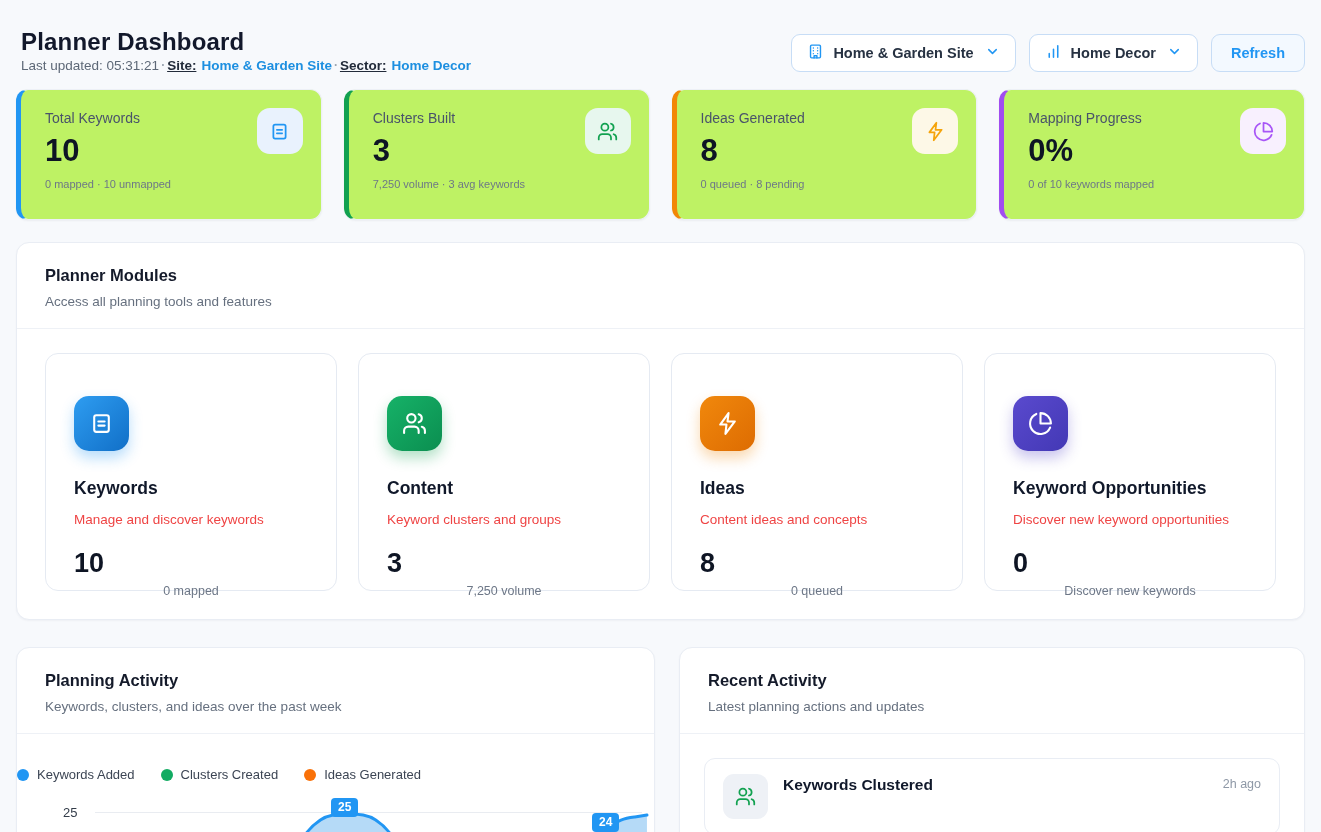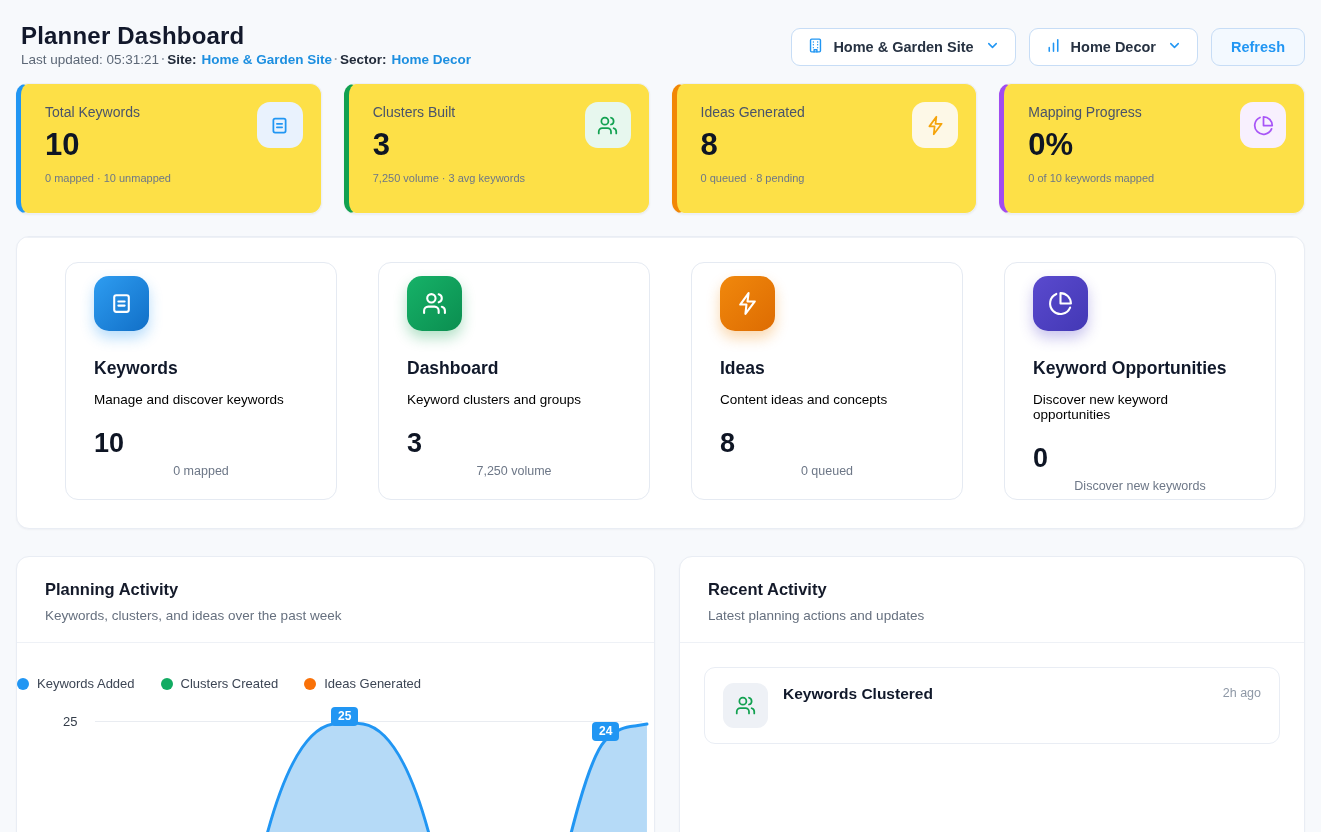--- a/index.html
+++ b/index.html
@@ -8,43 +8,43 @@
     background: #f7f9fc;
     color: #151b28;
   }
   .page {
     width: 1321px; height: 832px;
     overflow: hidden; position: relative;
     background: #f7f9fc;
   }
 
   
-  .header { padding: 22px 16px 0 21px; display: flex; justify-content: space-between; align-items: flex-start; }
+  .header { padding: 28px 16px 0 21px; display: flex; justify-content: space-between; align-items: flex-start; }
   .page-title { font-size: 24px; font-weight: 800; color: #12182b; letter-spacing: .2px; }
   .meta-line { margin-top: 2px; font-size: 13.5px; color: #5d6877; display: flex; align-items: flex-start; gap: 2px; }
   .meta-line .sep { color: #9aa4b0; font-weight: 700; font-size: 12px; }
-  .meta-label { color: #222b3a; font-weight: 700; }
+  .meta-label { color: #222b3a; font-weight: 700; text-decoration: underline; }
   .meta-link { color: #1d8fe0; font-weight: 700; text-decoration: none; cursor: pointer; }
   .meta-pair { display: flex; gap: 5px; }
 
   .header-actions { display: flex; gap: 13px; margin-top: 6px; }
   .btn {
     height: 38px; border-radius: 9px; border: 1.5px solid #c7ddf6;
     background: #ffffff; display: flex; align-items: center; gap: 9px;
     padding: 0 15px; font-size: 14.5px; font-weight: 700; color: #273242;
     cursor: pointer; font-family: inherit;
   }
   .btn svg { flex: 0 0 auto; }
   .btn .chev { margin-left: 2px; }
   .btn-refresh { color: #2196f3; background: #f3f9ff; padding: 0 19px; }
 
   
   .stats-row { display: grid; grid-template-columns: repeat(4, 1fr); gap: 22px; margin: 16px 16px 0; }
   .stat-card {
-    position: relative; background: #fde047; border: 1px solid #edf0f6;
+    position: relative; background: #bef264; border: 1px solid #edf0f6;
     border-left-width: 5px; border-left-style: solid; border-radius: 12px;
     padding: 20px 20px 18px 24px; height: 131px;
     box-shadow: 0 1px 2px rgba(16,24,40,.05);
   }
   .stat-card.acc-blue   { border-left-color: #2196f3; }
   .stat-card.acc-green  { border-left-color: #12a150; }
   .stat-card.acc-orange { border-left-color: #f28705; }
   .stat-card.acc-purple { border-left-color: #a14df0; }
   .stat-label { font-size: 14px; color: #49536a; }
   .stat-value { font-size: 31px; font-weight: 800; color: #0e1524; margin-top: 7px; }
@@ -65,32 +65,32 @@
   }
   .panel-head { padding: 23px 28px 19px; }
   .panel-title { font-size: 16.5px; font-weight: 800; color: #141a2a; }
   .panel-sub { font-size: 13.5px; color: #66707f; margin-top: 9px; }
   .panel-divider { height: 1px; background: #eef1f6; }
 
   .modules-panel { margin: 22px 16px 0; }
   .modules-grid { display: grid; grid-template-columns: repeat(4, 1fr); gap: 21px; padding: 24px 28px 28px; }
   .module-card {
     border: 1px solid #e5eaf2; border-radius: 13px; background: #fff;
-    padding: 13px 28px 24px; cursor: pointer; height: 238px; margin-left: 20px;
+    padding: 42px 28px 24px; cursor: pointer; height: 238px;
   }
   .module-icon {
     width: 55px; height: 55px; border-radius: 15px; color: #fff;
     display: flex; align-items: center; justify-content: center;
   }
   .module-icon.blue   { background: linear-gradient(135deg,#2e9df1,#116fc7); box-shadow: 0 7px 14px rgba(33,150,243,.32); }
   .module-icon.green  { background: linear-gradient(135deg,#16b268,#0b8e50); box-shadow: 0 7px 14px rgba(18,161,80,.32); }
   .module-icon.orange { background: linear-gradient(135deg,#f1880c,#dd6c02); box-shadow: 0 7px 14px rgba(240,135,5,.32); }
   .module-icon.indigo { background: linear-gradient(135deg,#5a4ace,#4338b5); box-shadow: 0 7px 14px rgba(87,72,201,.32); }
   .module-title { font-size: 17.5px; font-weight: 800; color: #10182a; margin-top: 27px; }
-  .module-desc  { font-size: 13.5px; color: #000000; margin-top: 13px; }
+  .module-desc  { font-size: 13.5px; color: #ef4444; margin-top: 13px; }
   .module-value { font-size: 27px; font-weight: 800; color: #0e1524; margin-top: 21px; }
   .module-sub   { font-size: 12.5px; color: #6d7787; margin-top: 5px; text-align: center; }
 
   
   .bottom-row { display: grid; grid-template-columns: 639fr 626fr; gap: 24px; margin: 27px 16px 0; }
   .bottom-row .panel { height: 420px; }
 
   
   .legend { display: flex; justify-content: flex-start; gap: 26px; margin-top: 33px; }
   .legend-item { display: flex; align-items: center; gap: 8px; font-size: 13px; color: #3c4554; }
@@ -230,20 +230,24 @@
       <div class="stat-icon purple">
         <svg width="21" height="21" viewBox="0 0 24 24" fill="none" stroke="currentColor" stroke-width="2" stroke-linecap="round" stroke-linejoin="round">
           <path d="M21.21 15.89A10 10 0 1 1 8 2.83"></path>
             <path d="M22 12A10 10 0 0 0 12 2v10z"></path>
         </svg>
       </div>
     </div>
   </div>
 
   <div class="panel modules-panel">
+    <div class="panel-head">
+      <div class="panel-title">Planner Modules</div>
+      <div class="panel-sub">Access all planning tools and features</div>
+    </div>
     <div class="panel-divider"></div>
 
     <div class="modules-grid">
 
       <div class="module-card">
         <div class="module-icon blue">
           <svg width="25" height="25" viewBox="0 0 24 24" fill="none" stroke="#fff" stroke-width="2" stroke-linecap="round" stroke-linejoin="round">
             <rect x="5" y="4" width="14" height="16" rx="2"></rect>
               <line x1="9" y1="10" x2="15" y2="10"></line>
               <line x1="9" y1="14" x2="15" y2="14"></line>
@@ -257,21 +261,21 @@
 
       <div class="module-card">
         <div class="module-icon green">
           <svg width="25" height="25" viewBox="0 0 24 24" fill="none" stroke="#fff" stroke-width="2" stroke-linecap="round" stroke-linejoin="round">
             <path d="M16 21v-2a4 4 0 0 0-4-4H6a4 4 0 0 0-4 4v2"></path>
               <circle cx="9" cy="7" r="4"></circle>
             <path d="M22 21v-2a4 4 0 0 0-3-3.87"></path>
               <path d="M16 3.13a4 4 0 0 1 0 7.75"></path>
           </svg>
         </div>
-        <div class="module-title">Dashboard</div>
+        <div class="module-title">Content</div>
         <div class="module-desc">Keyword clusters and groups</div>
         <div class="module-value">3</div>
         <div class="module-sub">7,250 volume</div>
       </div>
 
       <div class="module-card">
         <div class="module-icon orange">
           <svg width="25" height="25" viewBox="0 0 24 24" fill="none" stroke="#fff" stroke-width="2" stroke-linecap="round" stroke-linejoin="round">
             <polygon points="13 2 5 13 11 13 10 22 19 10 12 10 13 2"></polygon>
           </svg>

